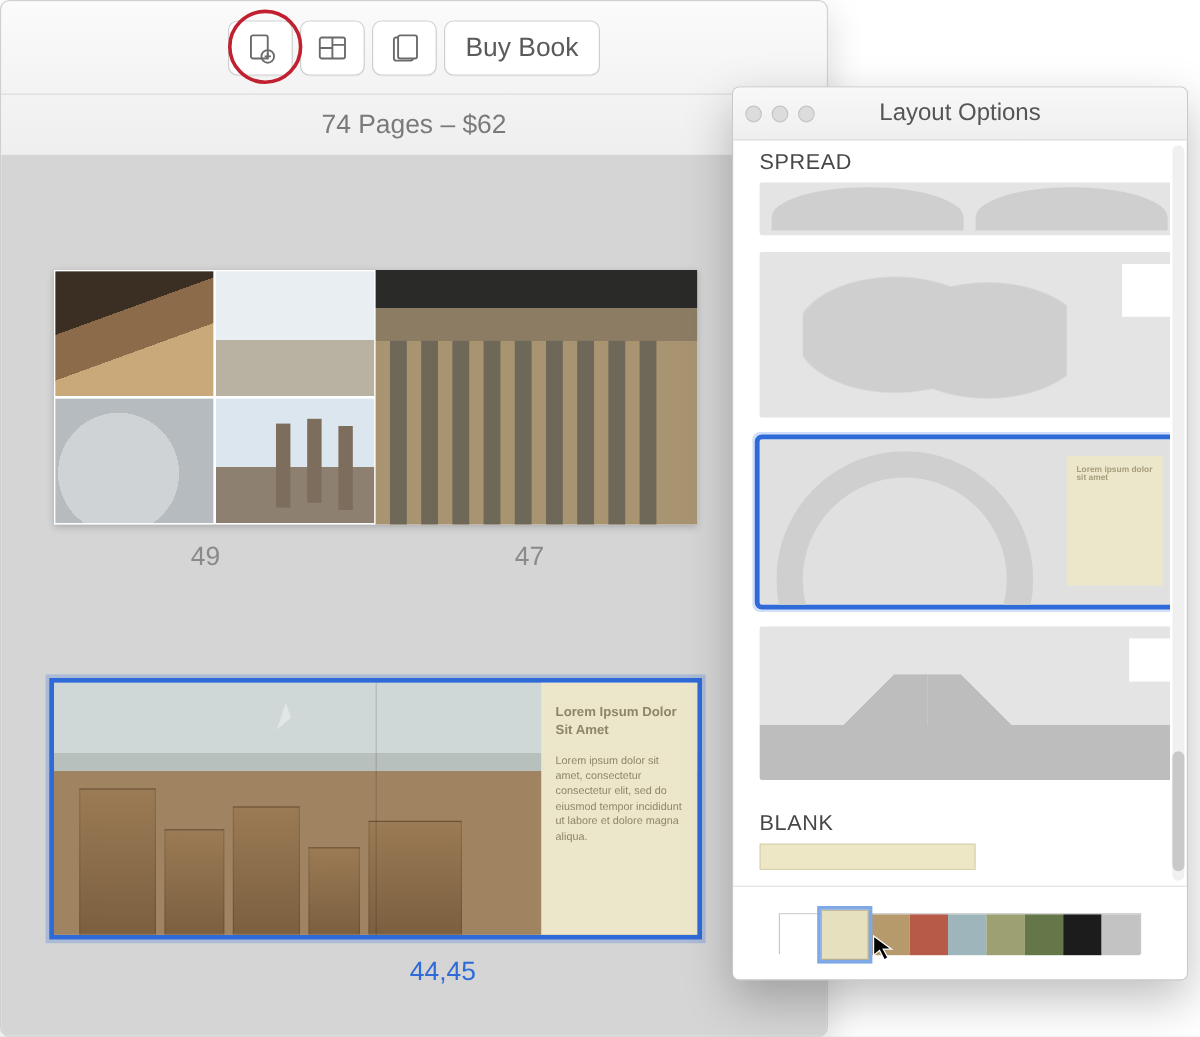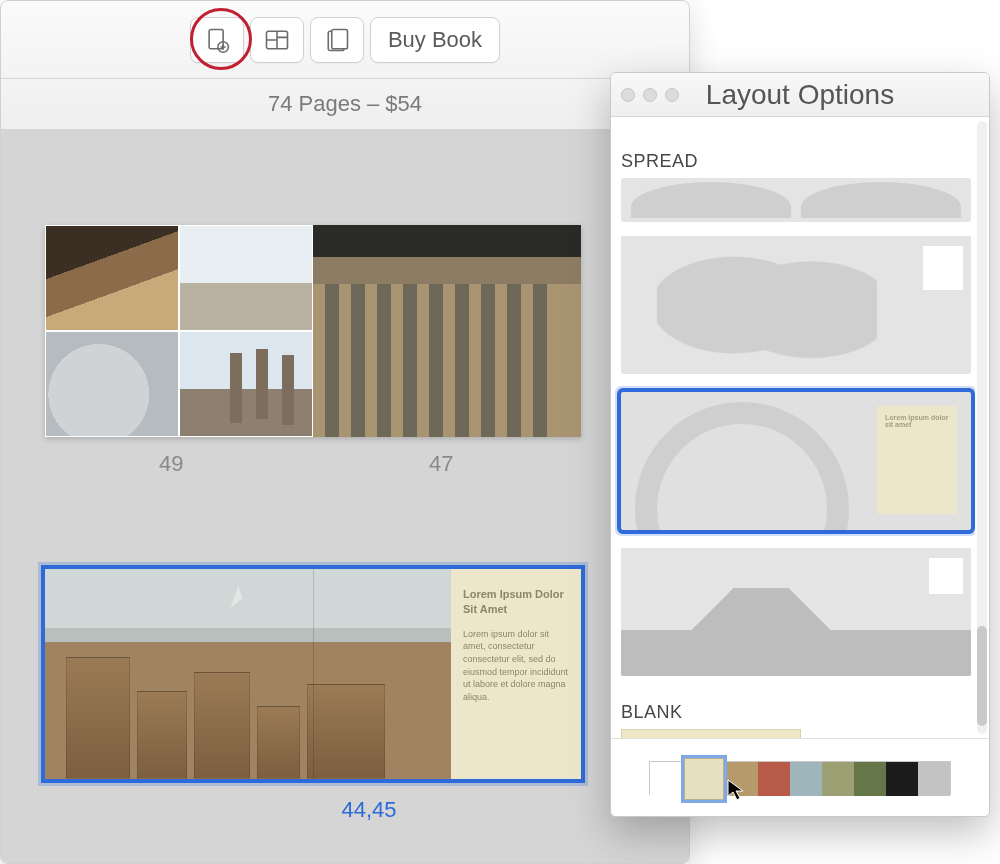--- a/index.html
+++ b/index.html
@@ -218,28 +218,27 @@
     position: relative;
   }
   .tl-dots { display:flex; gap:8px; }
   .tl-dots span{
     width:14px; height:14px; border-radius:50%;
     background:#dcdcdc; border:1px solid #c5c5c5;
     display:block;
   }
   .panel-title{
     position:absolute; left:0; right:0; text-align:center;
-    font-size:28px; color:#555;
+    font-size:20px; color:#555;
   }
   .panel-body {
     position:absolute;
     left:0; right:14px; top:44px; bottom:78px;
     overflow: hidden;
-    padding: 0 6px;
-    margin-top: 26px;
+    padding: 0 18px;
   }
   .psec-label {
     font-size: 18px;
     color: #474747;
     letter-spacing: .5px;
     padding: 8px 4px 6px 4px;
   }
   .thumb {
     width: 350px;
     height: 138px;
@@ -363,21 +362,21 @@
         <rect x="10" y="4" width="18" height="22" rx="2" fill="#fff"></rect>
       </svg>
     </div>
     <div class="btn buybtn">
       <span>Buy Book</span>
     </div>
     <div class="red-circle"></div>
   </div>
 
   <div class="subhead">
-    <span>74 Pages – $54</span>
+    <span>74 Pages – $62</span>
   </div>
 
   <div class="canvas">
 
     <div class="spread spread1">
       <div class="grid">
         <div class="ph-a"></div>
         <div class="ph-b"></div>
         <div class="ph-c"></div>
         <div class="ph-d"></div>

